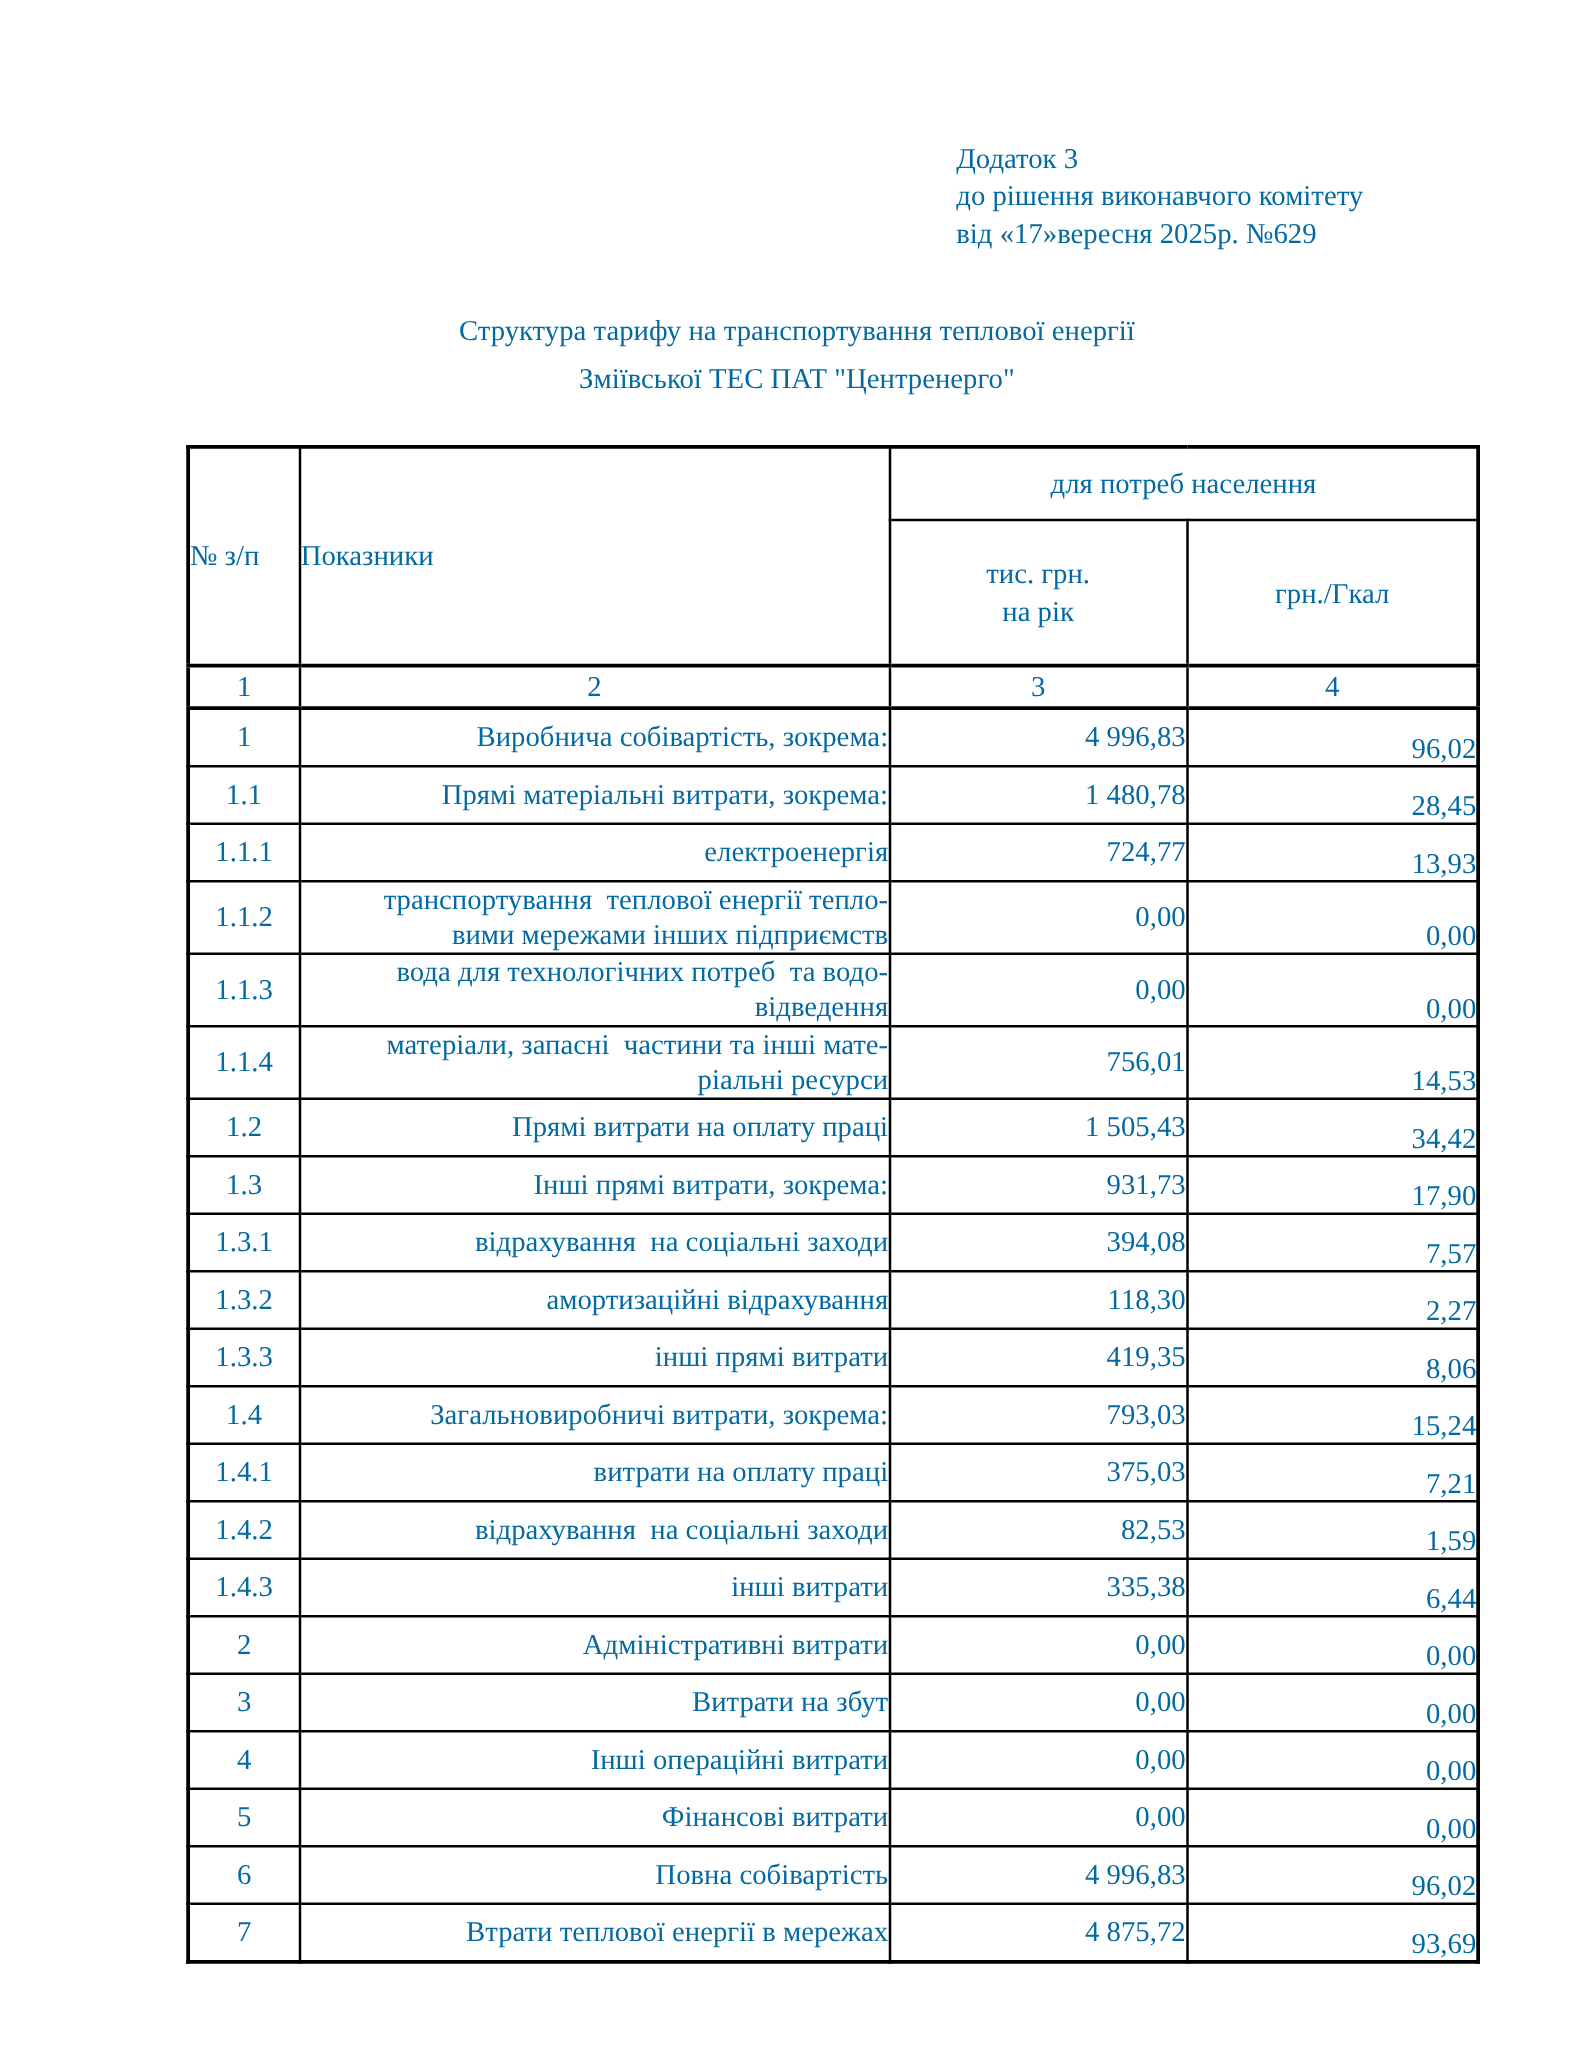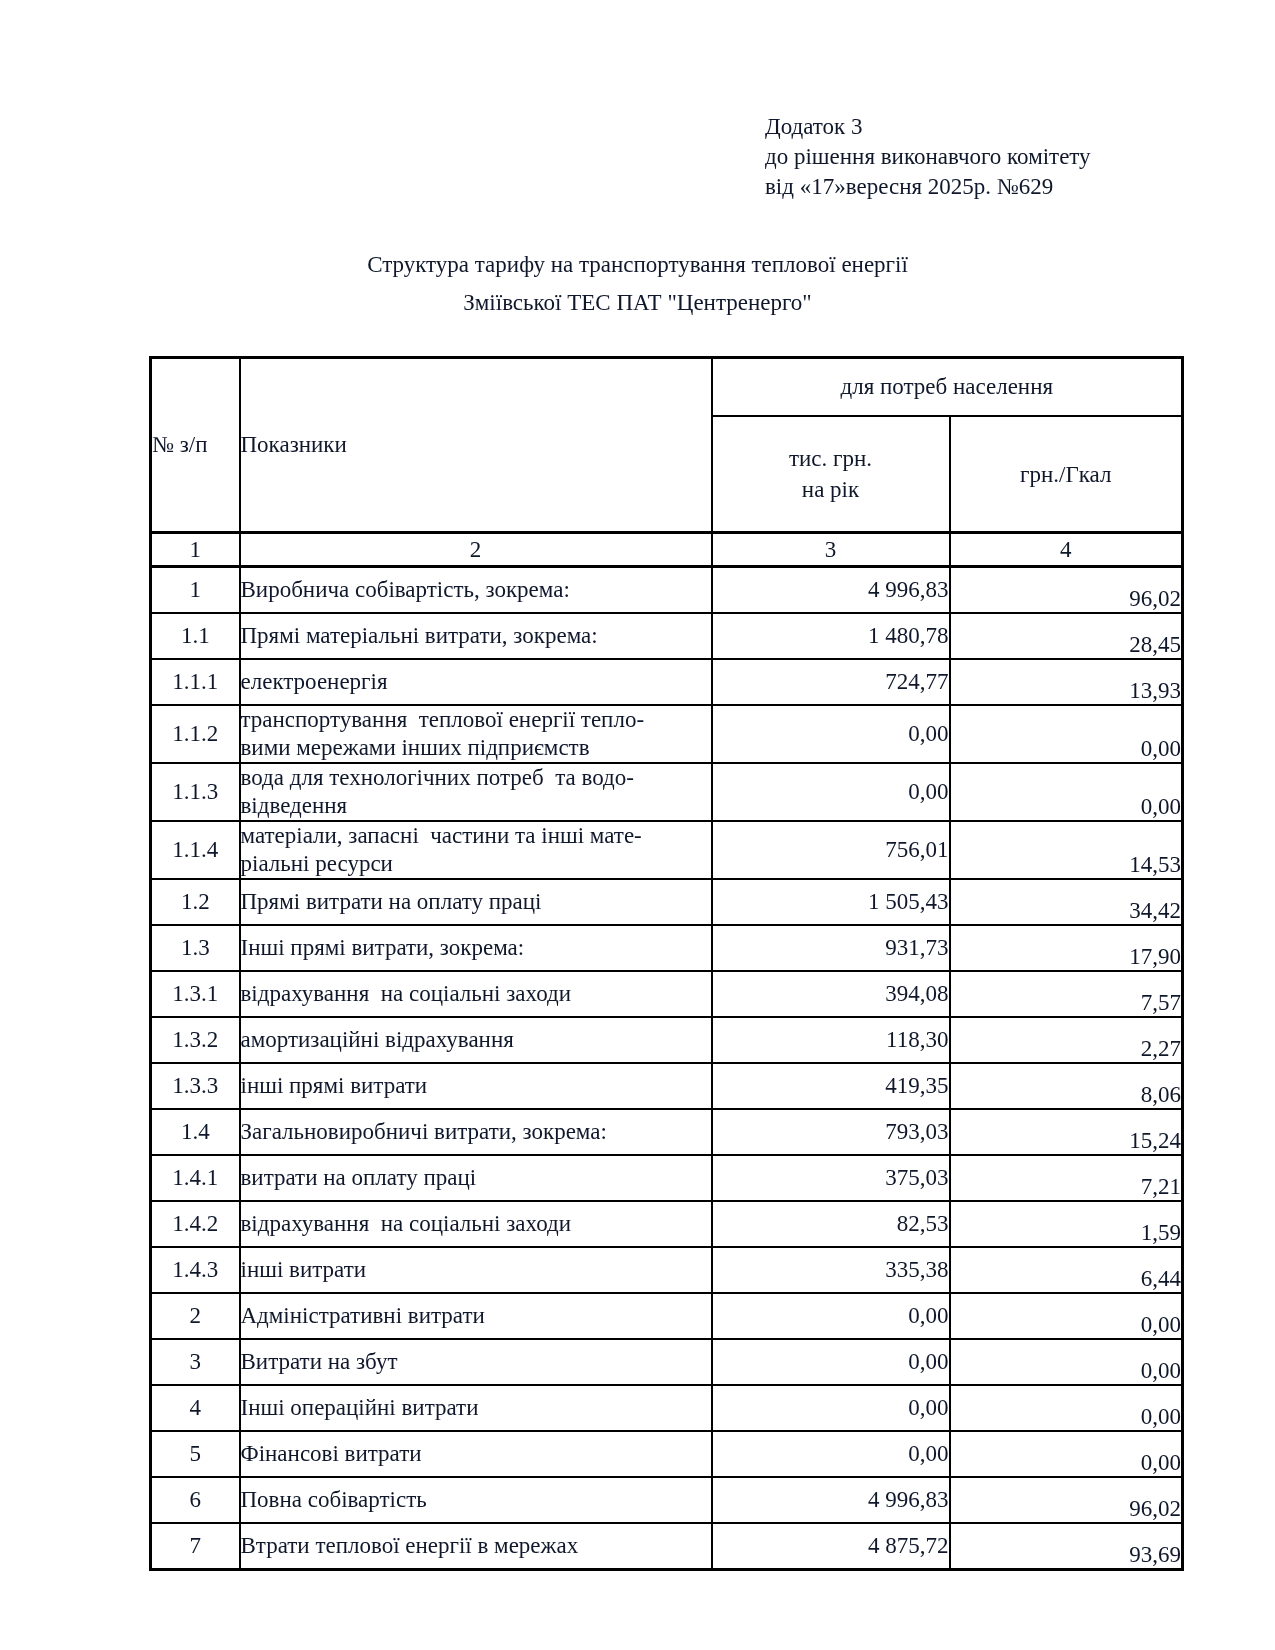--- a/index.html
+++ b/index.html
@@ -2,21 +2,21 @@
 <html><head>
 <meta charset="utf-8">
 <style>
   html, body { margin: 0; padding: 0; background: #ffffff; }
   .page {
     position: relative;
     width: 1275px;
     height: 1650px;
     background: #ffffff;
     font-family: "Liberation Serif", serif;
-    color: #0f172a;
+    color: #0369a1;
     overflow: hidden;
   }
   .annex {
     position: absolute;
     left: 765px;
     top: 112px;
     font-size: 23px;
     line-height: 30px;
     white-space: nowrap;
   }
@@ -59,21 +59,21 @@
   tr.index-row td {
     height: 31px;
     text-align: center;
     vertical-align: middle;
     border-top: 3px solid #000;
     border-bottom: 3px solid #000;
   }
   tbody.data td { height: 44px; }
   td.c1 { text-align: center; vertical-align: middle; }
   td.c2 {
-    text-align: left;
+    text-align: right;
     vertical-align: middle;
     padding: 5px 10px 5px 11px;
     line-height: 28px;
     white-space: pre-wrap;
   }
   td.c3 { text-align: right; vertical-align: middle; }
   td.c4 { text-align: right; vertical-align: bottom; padding-bottom: 4px; }
 </style>
 </head>
 <body>

